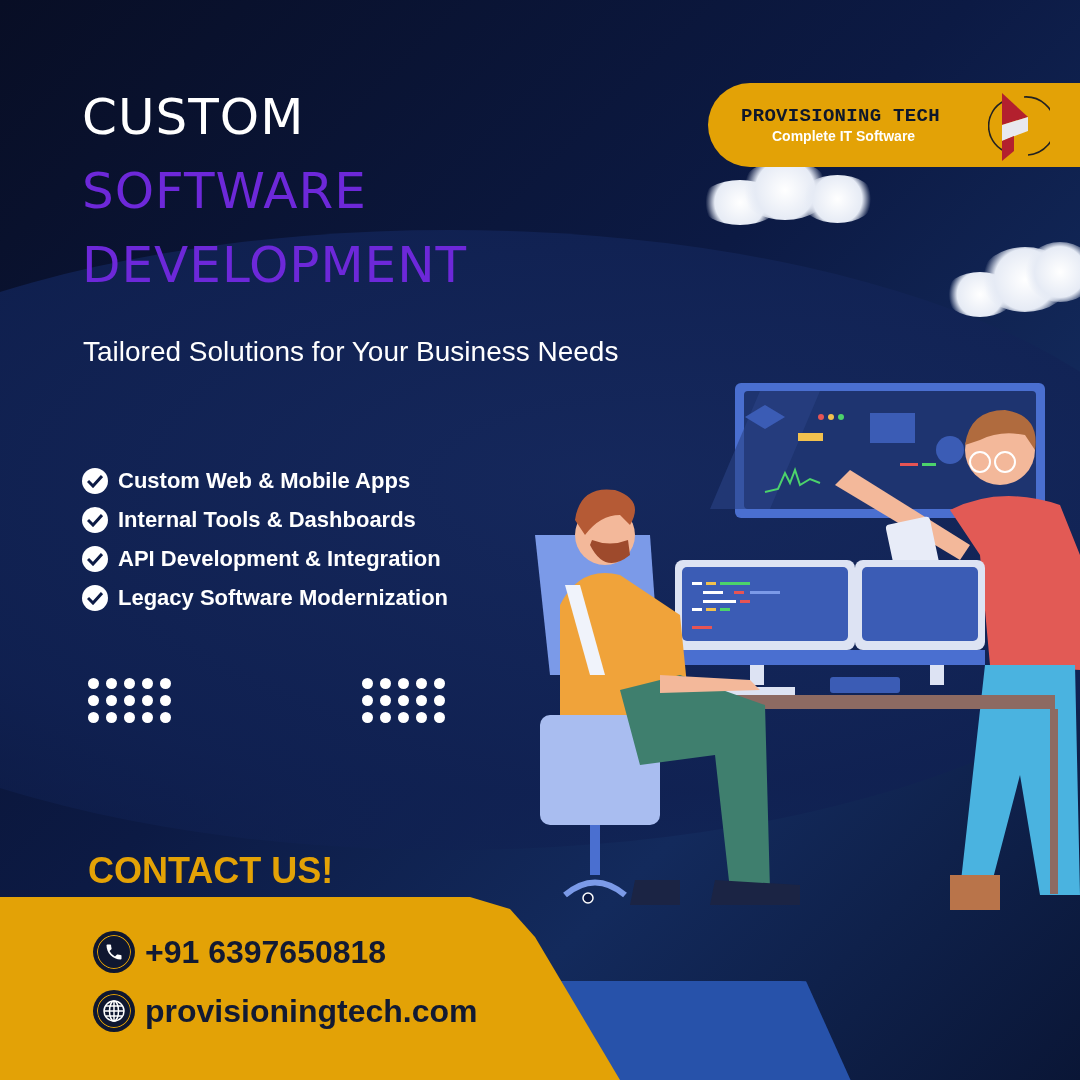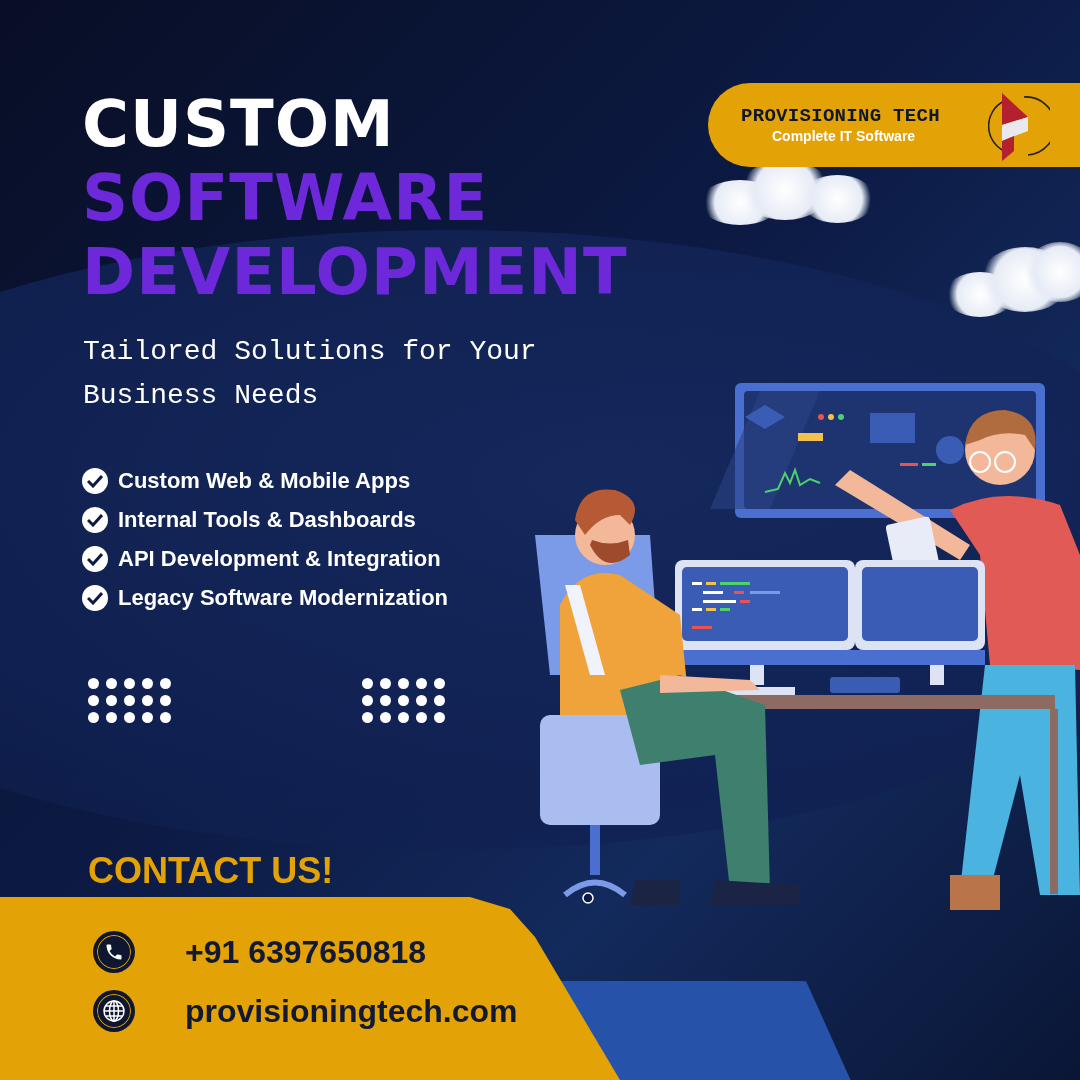--- a/index.html
+++ b/index.html
@@ -13,29 +13,29 @@
     position: absolute; left: -300px; top: 230px; width: 1500px; height: 620px;
     border-radius: 50%;
     background: radial-gradient(ellipse at 60% 40%, #16295e 0%, #102152 60%, rgba(12,26,68,0) 100%);
     opacity: 0.9;
   }
   .cloud { position: absolute; }
   .cloud span { position: absolute; border-radius: 50%; background: radial-gradient(circle, #ffffff 0%, #e6ebf5 55%, rgba(230,235,245,0) 75%); }
 
   .headline { position: absolute; left: 82px; top: 92px; line-height: 1; }
   .headline div {
-    font-family: "DejaVu Sans", sans-serif; font-weight: bold; font-size: 64px; letter-spacing: 1px;
+    font-family: "DejaVu Sans", sans-serif; font-weight: normal; font-size: 50px; letter-spacing: 1px;
     height: 74px;
   }
   .h-white { color: #ffffff; }
   .h-yellow { color: #6d28d9; }
 
   .subtitle {
     position: absolute; left: 83px; top: 330px; width: 560px;
-    color: #ffffff; font-size: 28px; line-height: 44px; font-family: Liberation Mono, monospace;
+    color: #ffffff; font-size: 28px; line-height: 44px; font-family: Liberation Sans, sans-serif;
   }
 
   .features { position: absolute; left: 82px; top: 455px; list-style: none; }
   .features li { display: flex; align-items: flex-end; height: 39px; }
   .check {
     width: 26px; height: 26px; border-radius: 50%; background: #ffffff; margin-right: 10px;
     display: flex; align-items: center; justify-content: center;
   }
   .features .label { color: #ffffff; font-weight: bold; font-size: 22px; font-family: "Liberation Sans", sans-serif; }
 
@@ -56,21 +56,21 @@
     position: absolute; left: 0; top: 897px; width: 700px; height: 183px; background: #e3a206;
     clip-path: polygon(0 0, 470px 0, 510px 12px, 535px 40px, 620px 183px, 0 183px);
   }
 
   .contact-row { position: absolute; left: 95px; display: flex; align-items: center; }
   .c-icon {
     width: 38px; height: 38px; border-radius: 50%; background: #0f1730;
     border: 2px solid #0f1730; box-shadow: 0 0 0 1px #e3a206 inset, 0 0 0 2px #0f1730;
     display: flex; align-items: center; justify-content: center; margin-right: 12px;
   }
-  .c-text { color: #121a33; font-weight: bold; font-size: 32px; font-family: "Liberation Sans", sans-serif; margin-left: 40px; }
+  .c-text { color: #121a33; font-weight: bold; font-size: 32px; font-family: "Liberation Sans", sans-serif; }
 
   .brand {
     position: absolute; left: 708px; top: 83px; width: 380px; height: 84px;
     background: #e3a206; border-radius: 42px 0 0 42px;
   }
   .brand-name {
     position: absolute; left: 33px; top: 22px; color: #0f172a; font-weight: bold;
     font-size: 19px; font-family: Liberation Mono, monospace; letter-spacing: 0.3px;
   }
   .brand-tag {

